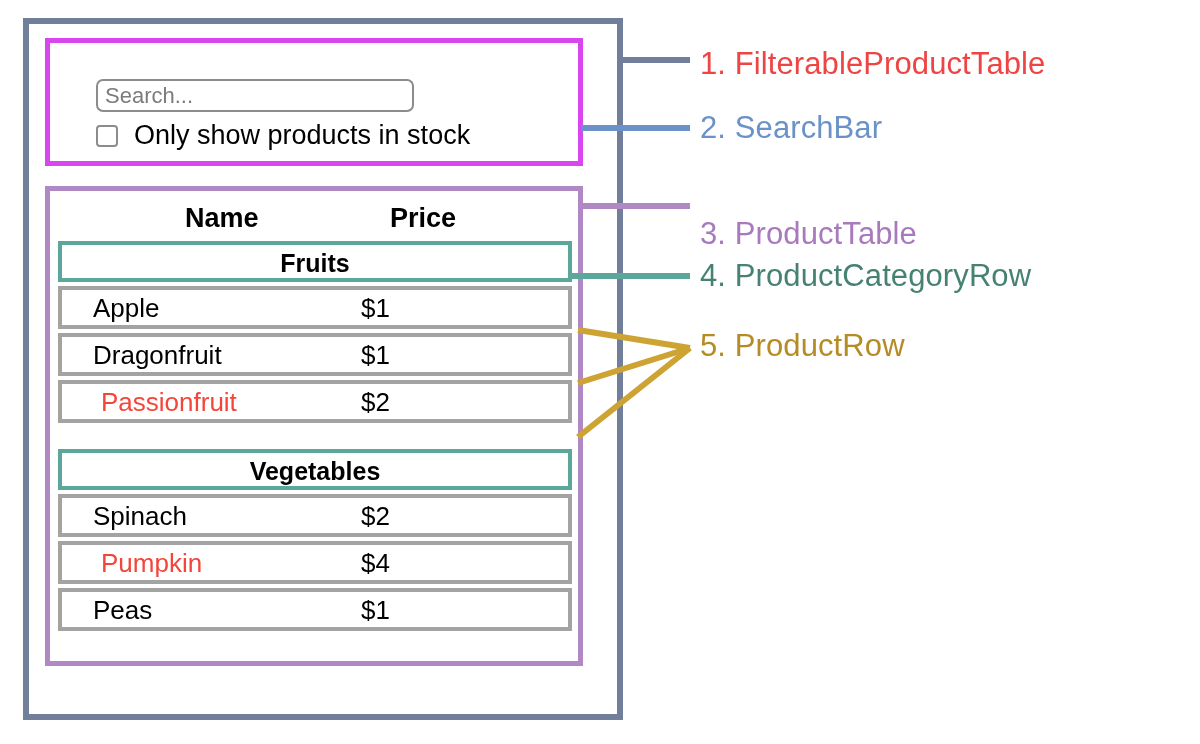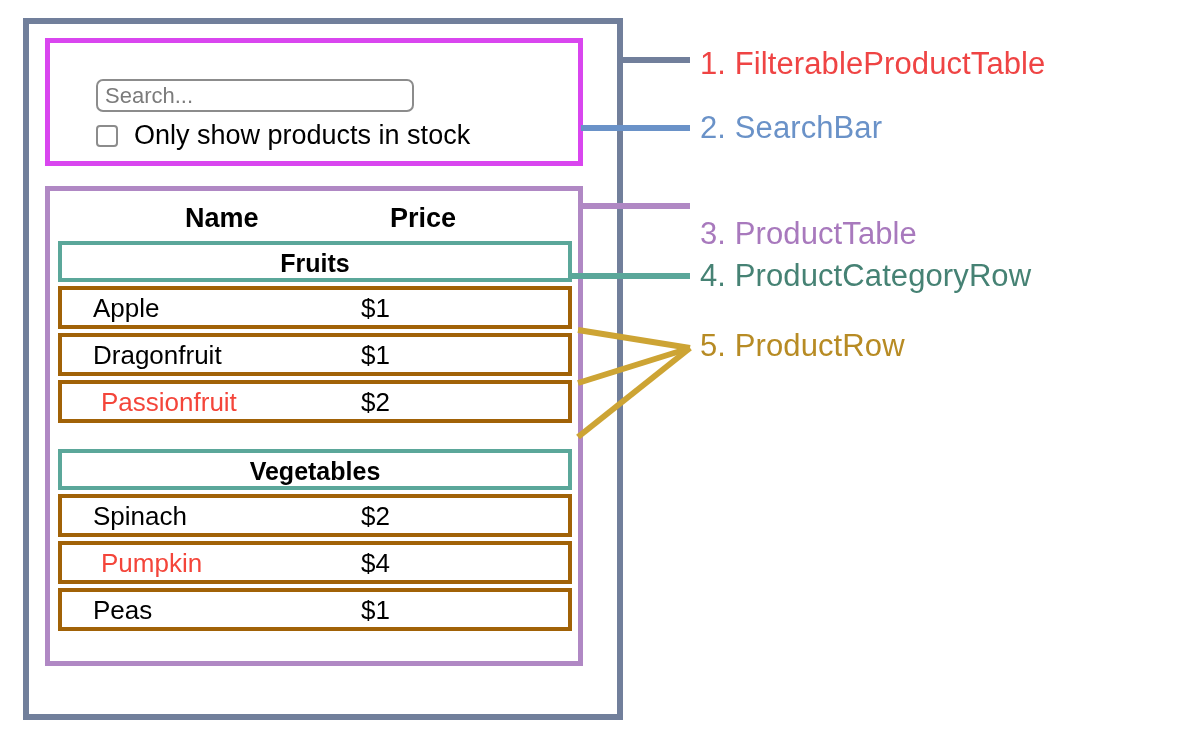--- a/index.html
+++ b/index.html
@@ -146,21 +146,21 @@
     margin-bottom: 4px;
   }
   .category-row span {
     font-size: 25px;
     font-weight: bold;
     color: #000000;
   }
 
   .product-row {
     height: 43px;
-    border: 4px solid #a16207;
+    border: 4px solid #a3a3a3;
     box-sizing: border-box;
     background: #ffffff;
     position: relative;
     margin-bottom: 4px;
   }
   .product-row .cell-name {
     position: absolute;
     left: 31px;
     top: 50%;
     transform: translateY(-50%);

